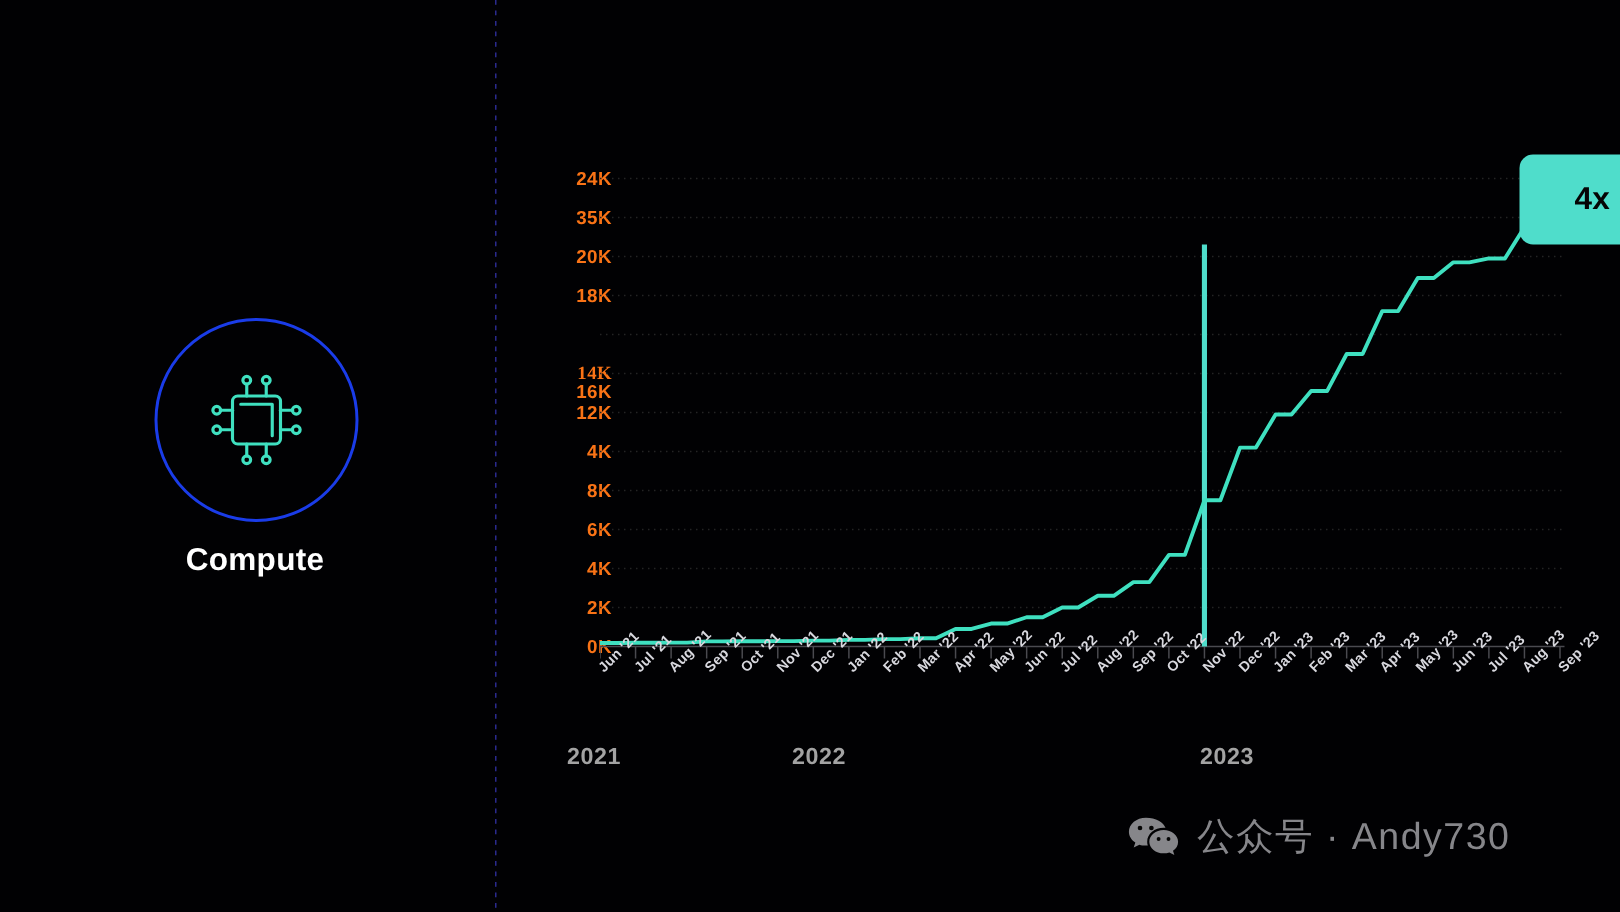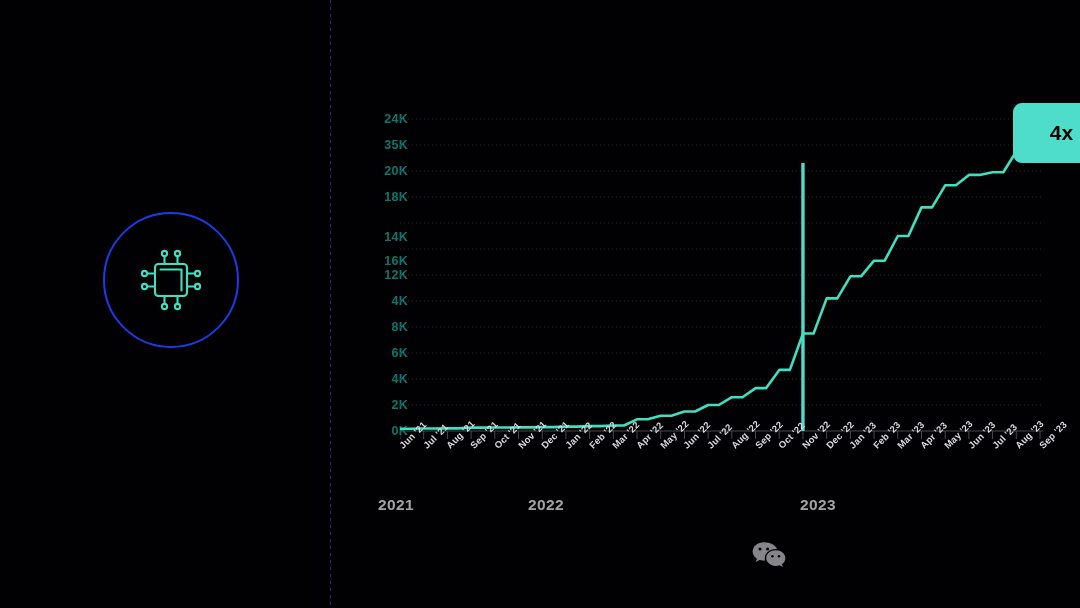--- a/index.html
+++ b/index.html
@@ -75,21 +75,21 @@
     top: 0;
     width: 750px;
     height: 608px;
   }
 
   .ytick-label {
     position: absolute;
     right: 0;
     width: 46px;
     text-align: right;
-    color: #0f766e;
+    color: #f97316;
     font-size: 12.5px;
     font-weight: bold;
     transform: translateY(-50%);
     letter-spacing: 0.3px;
   }
   #ytick-wrap { position: absolute; left: 32px; top: 0; width: 46px; height: 608px; }
 
   #plot {
     position: absolute;
     left: 70px;
@@ -182,34 +182,35 @@
           <circle cx="10.5" cy="43.5" r="2.6"></circle>
 
           <line x1="53" y1="30.5" x2="61" y2="30.5"></line>
           <line x1="53" y1="43.5" x2="61" y2="43.5"></line>
           <circle cx="63.5" cy="30.5" r="2.6"></circle>
           <circle cx="63.5" cy="43.5" r="2.6"></circle>
         </g>
       </svg>
     </div>
 
+    <div id="compute-label">Compute</div>
   </div>
 
   <div id="divider"></div>
 
   <div id="chart-area">
     <div id="ytick-wrap">
         <div class="ytick-label" style="top: 431px;">0K</div>
         <div class="ytick-label" style="top: 405px;">2K</div>
         <div class="ytick-label" style="top: 379px;">4K</div>
         <div class="ytick-label" style="top: 353px;">6K</div>
         <div class="ytick-label" style="top: 327px;">8K</div>
         <div class="ytick-label" style="top: 301px;">4K</div>
         <div class="ytick-label" style="top: 275px;">12K</div>
-        <div class="ytick-label" style="top: 237px;">14K</div>
+        <div class="ytick-label" style="top: 249px; font-family: Liberation Serif, serif;">14K</div>
         <div class="ytick-label" style="top: 223px; margin-top: 38px;">16K</div>
         <div class="ytick-label" style="top: 197px;">18K</div>
         <div class="ytick-label" style="top: 171px;">20K</div>
         <div class="ytick-label" style="top: 145px;">35K</div>
         <div class="ytick-label" style="top: 119px;">24K</div>
       </div>
     <div id="plot">
         <svg width="645" height="608">
           <line x1="-4" x2="643" y1="405" y2="405" stroke="#242424" stroke-width="1" stroke-dasharray="1 3"></line>
           <line x1="-4" x2="643" y1="379" y2="379" stroke="#242424" stroke-width="1" stroke-dasharray="1 3"></line>
@@ -294,18 +295,19 @@
     <svg width="34" height="28" viewBox="0 0 34 28">
       <g fill="#86868a">
         <path d="M12 1.2C5.6 1.2 0.6 5.4 0.6 10.5c0 2.9 1.7 5.5 4.3 7.2l-1.1 3.3 3.8-1.9c1.4 0.4 2.4 0.6 4.4 0.6 0.4 0 0.8 0 1.2-0.1-0.3-0.8-0.4-1.6-0.4-2.5 0-5.1 4.9-9.2 11-9.2 0.4 0 0.8 0 1.2 0.1C23.9 4.3 18.5 1.2 12 1.2z"></path>
         <circle cx="8" cy="8" r="1.55" fill="#050505"></circle>
         <circle cx="15.6" cy="8" r="1.55" fill="#050505"></circle>
         <path d="M33.4 17.1c0-4.3-4.3-7.8-9.6-7.8s-9.6 3.5-9.6 7.8 4.3 7.8 9.6 7.8c1.3 0 2.6-0.2 3.8-0.6l3.3 1.7-0.9-2.8c2.1-1.4 3.4-3.6 3.4-6.1z"></path>
         <circle cx="20.4" cy="15.3" r="1.3" fill="#050505"></circle>
         <circle cx="27" cy="15.3" r="1.3" fill="#050505"></circle>
       </g>
     </svg>
+    <span>公众号 · Andy730</span>
   </div>
 
 <div class="year-label" style="left: 396px; top: 496px;">2021</div>
     <div class="year-label" style="left: 546px; top: 496px;">2022</div>
     <div class="year-label" style="left: 818px; top: 496px;">2023</div>
   </div>
 
 </body></html>

